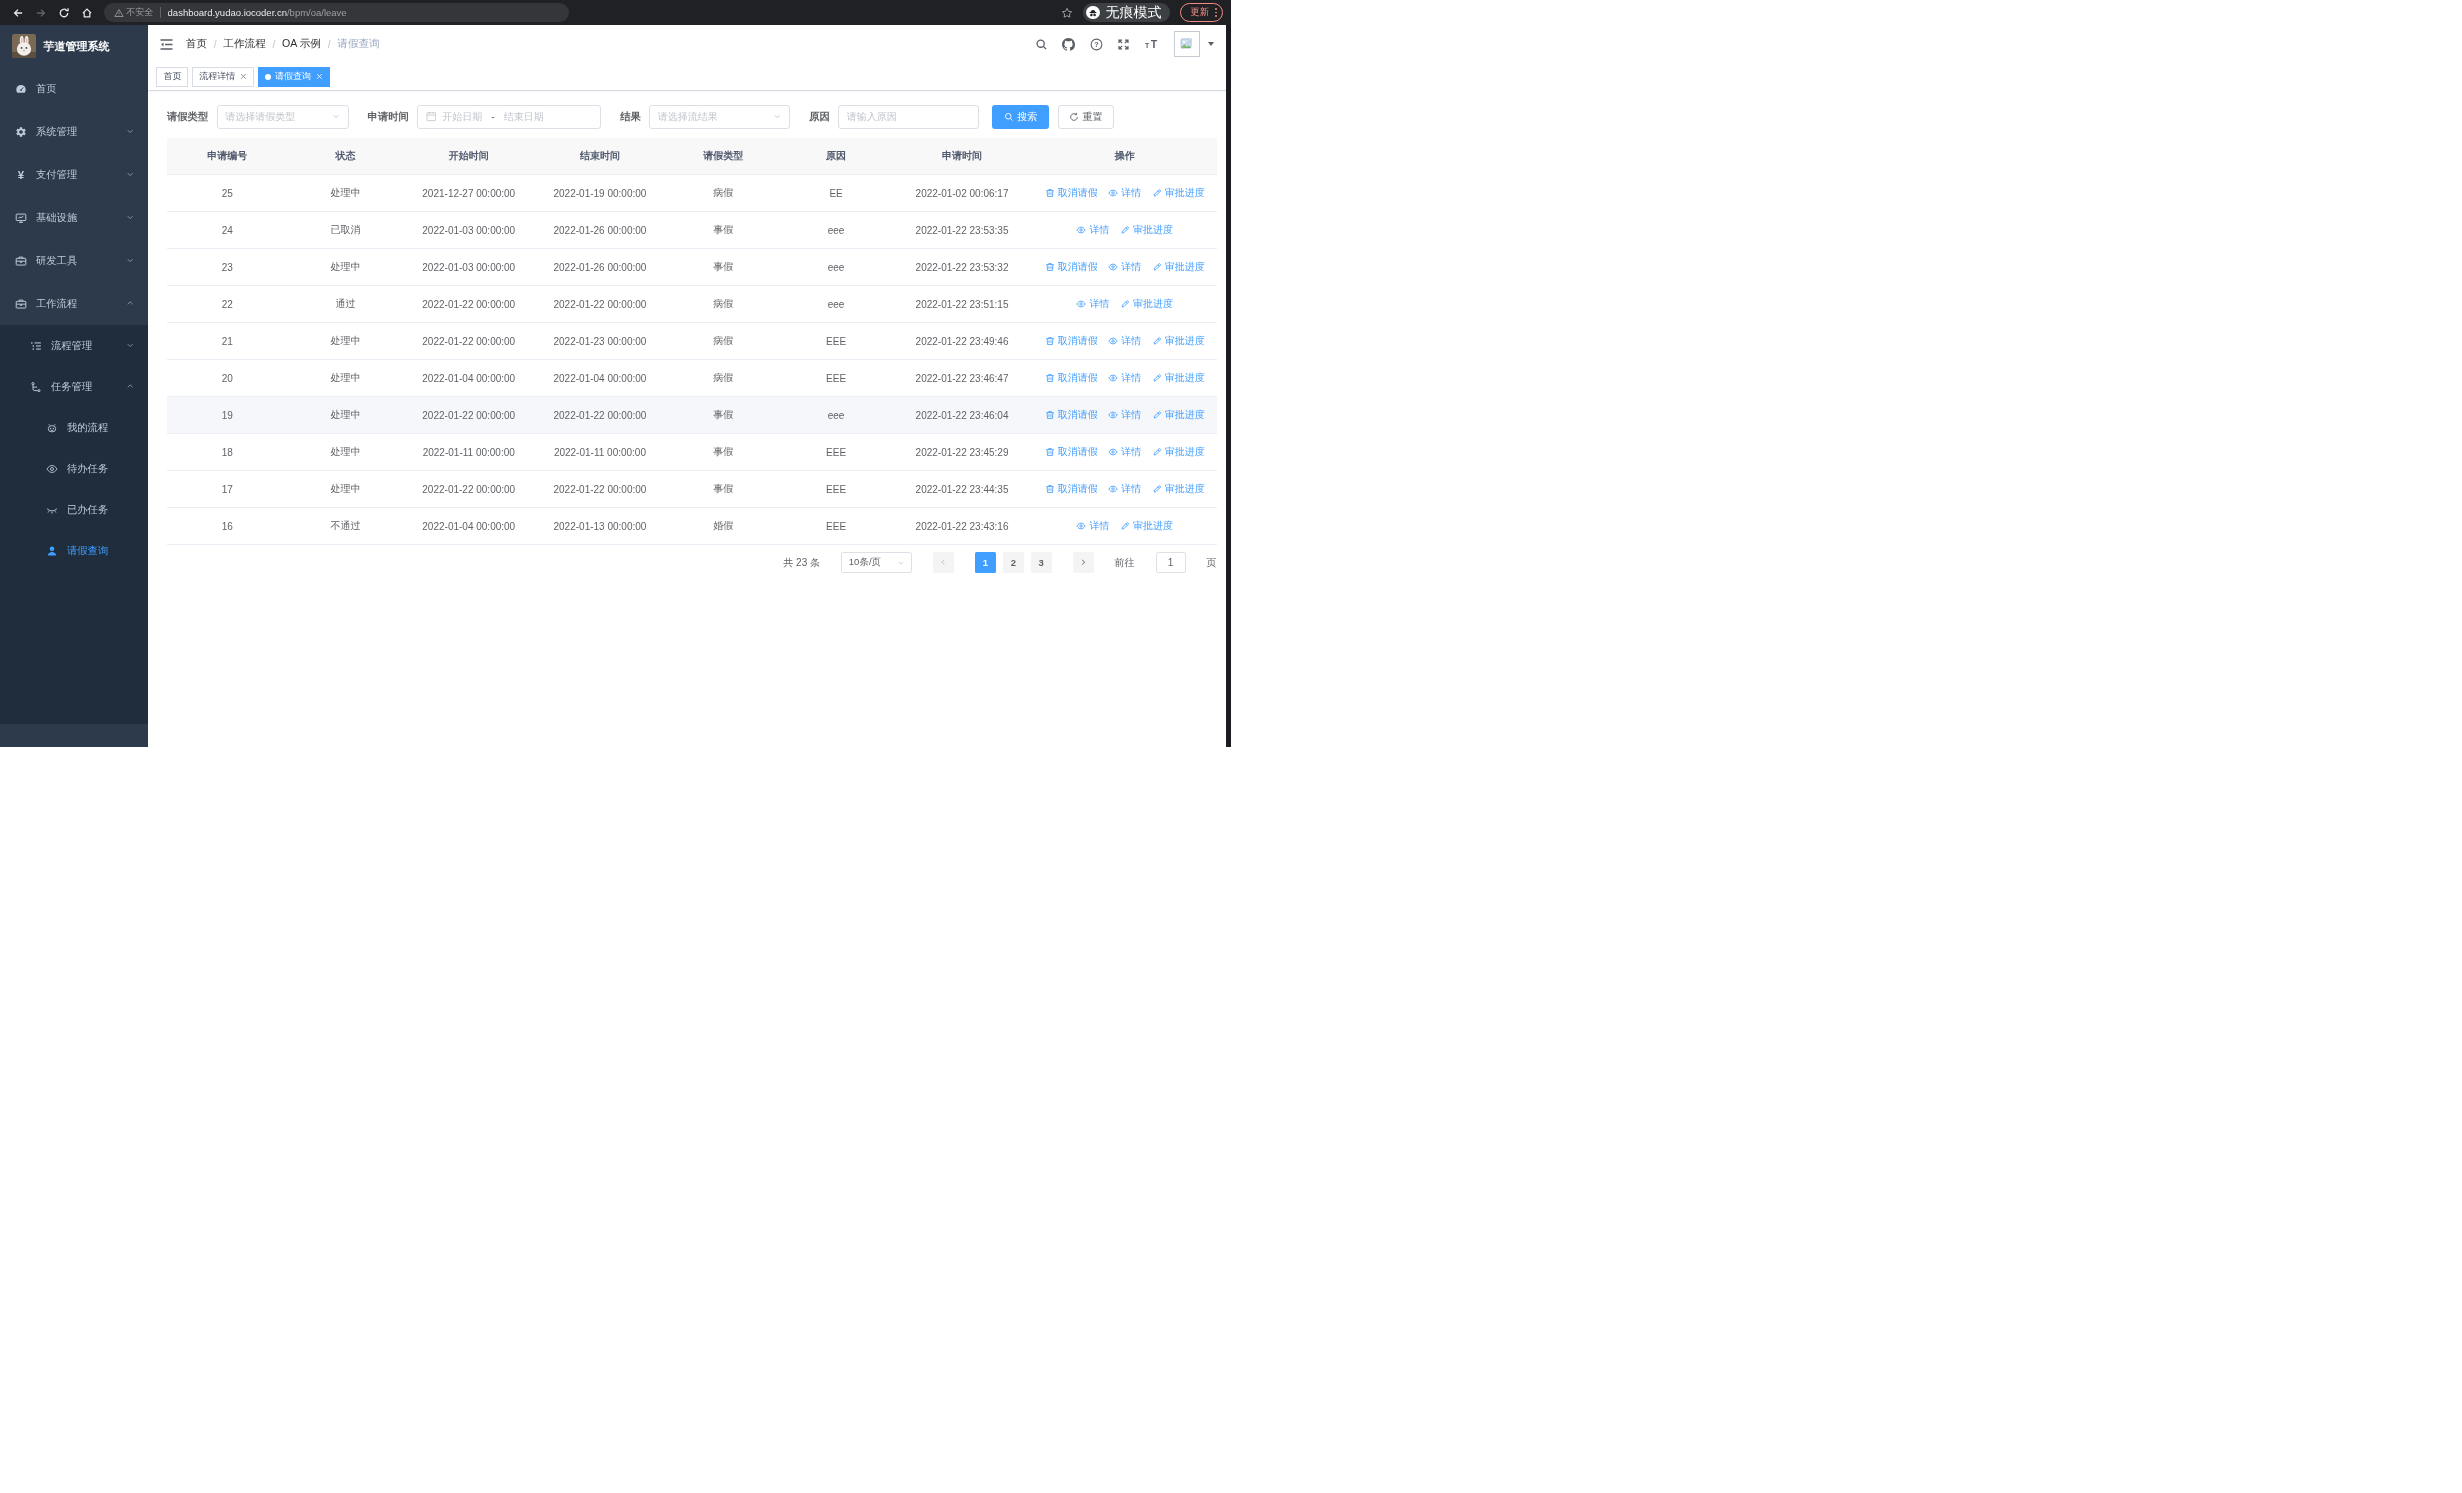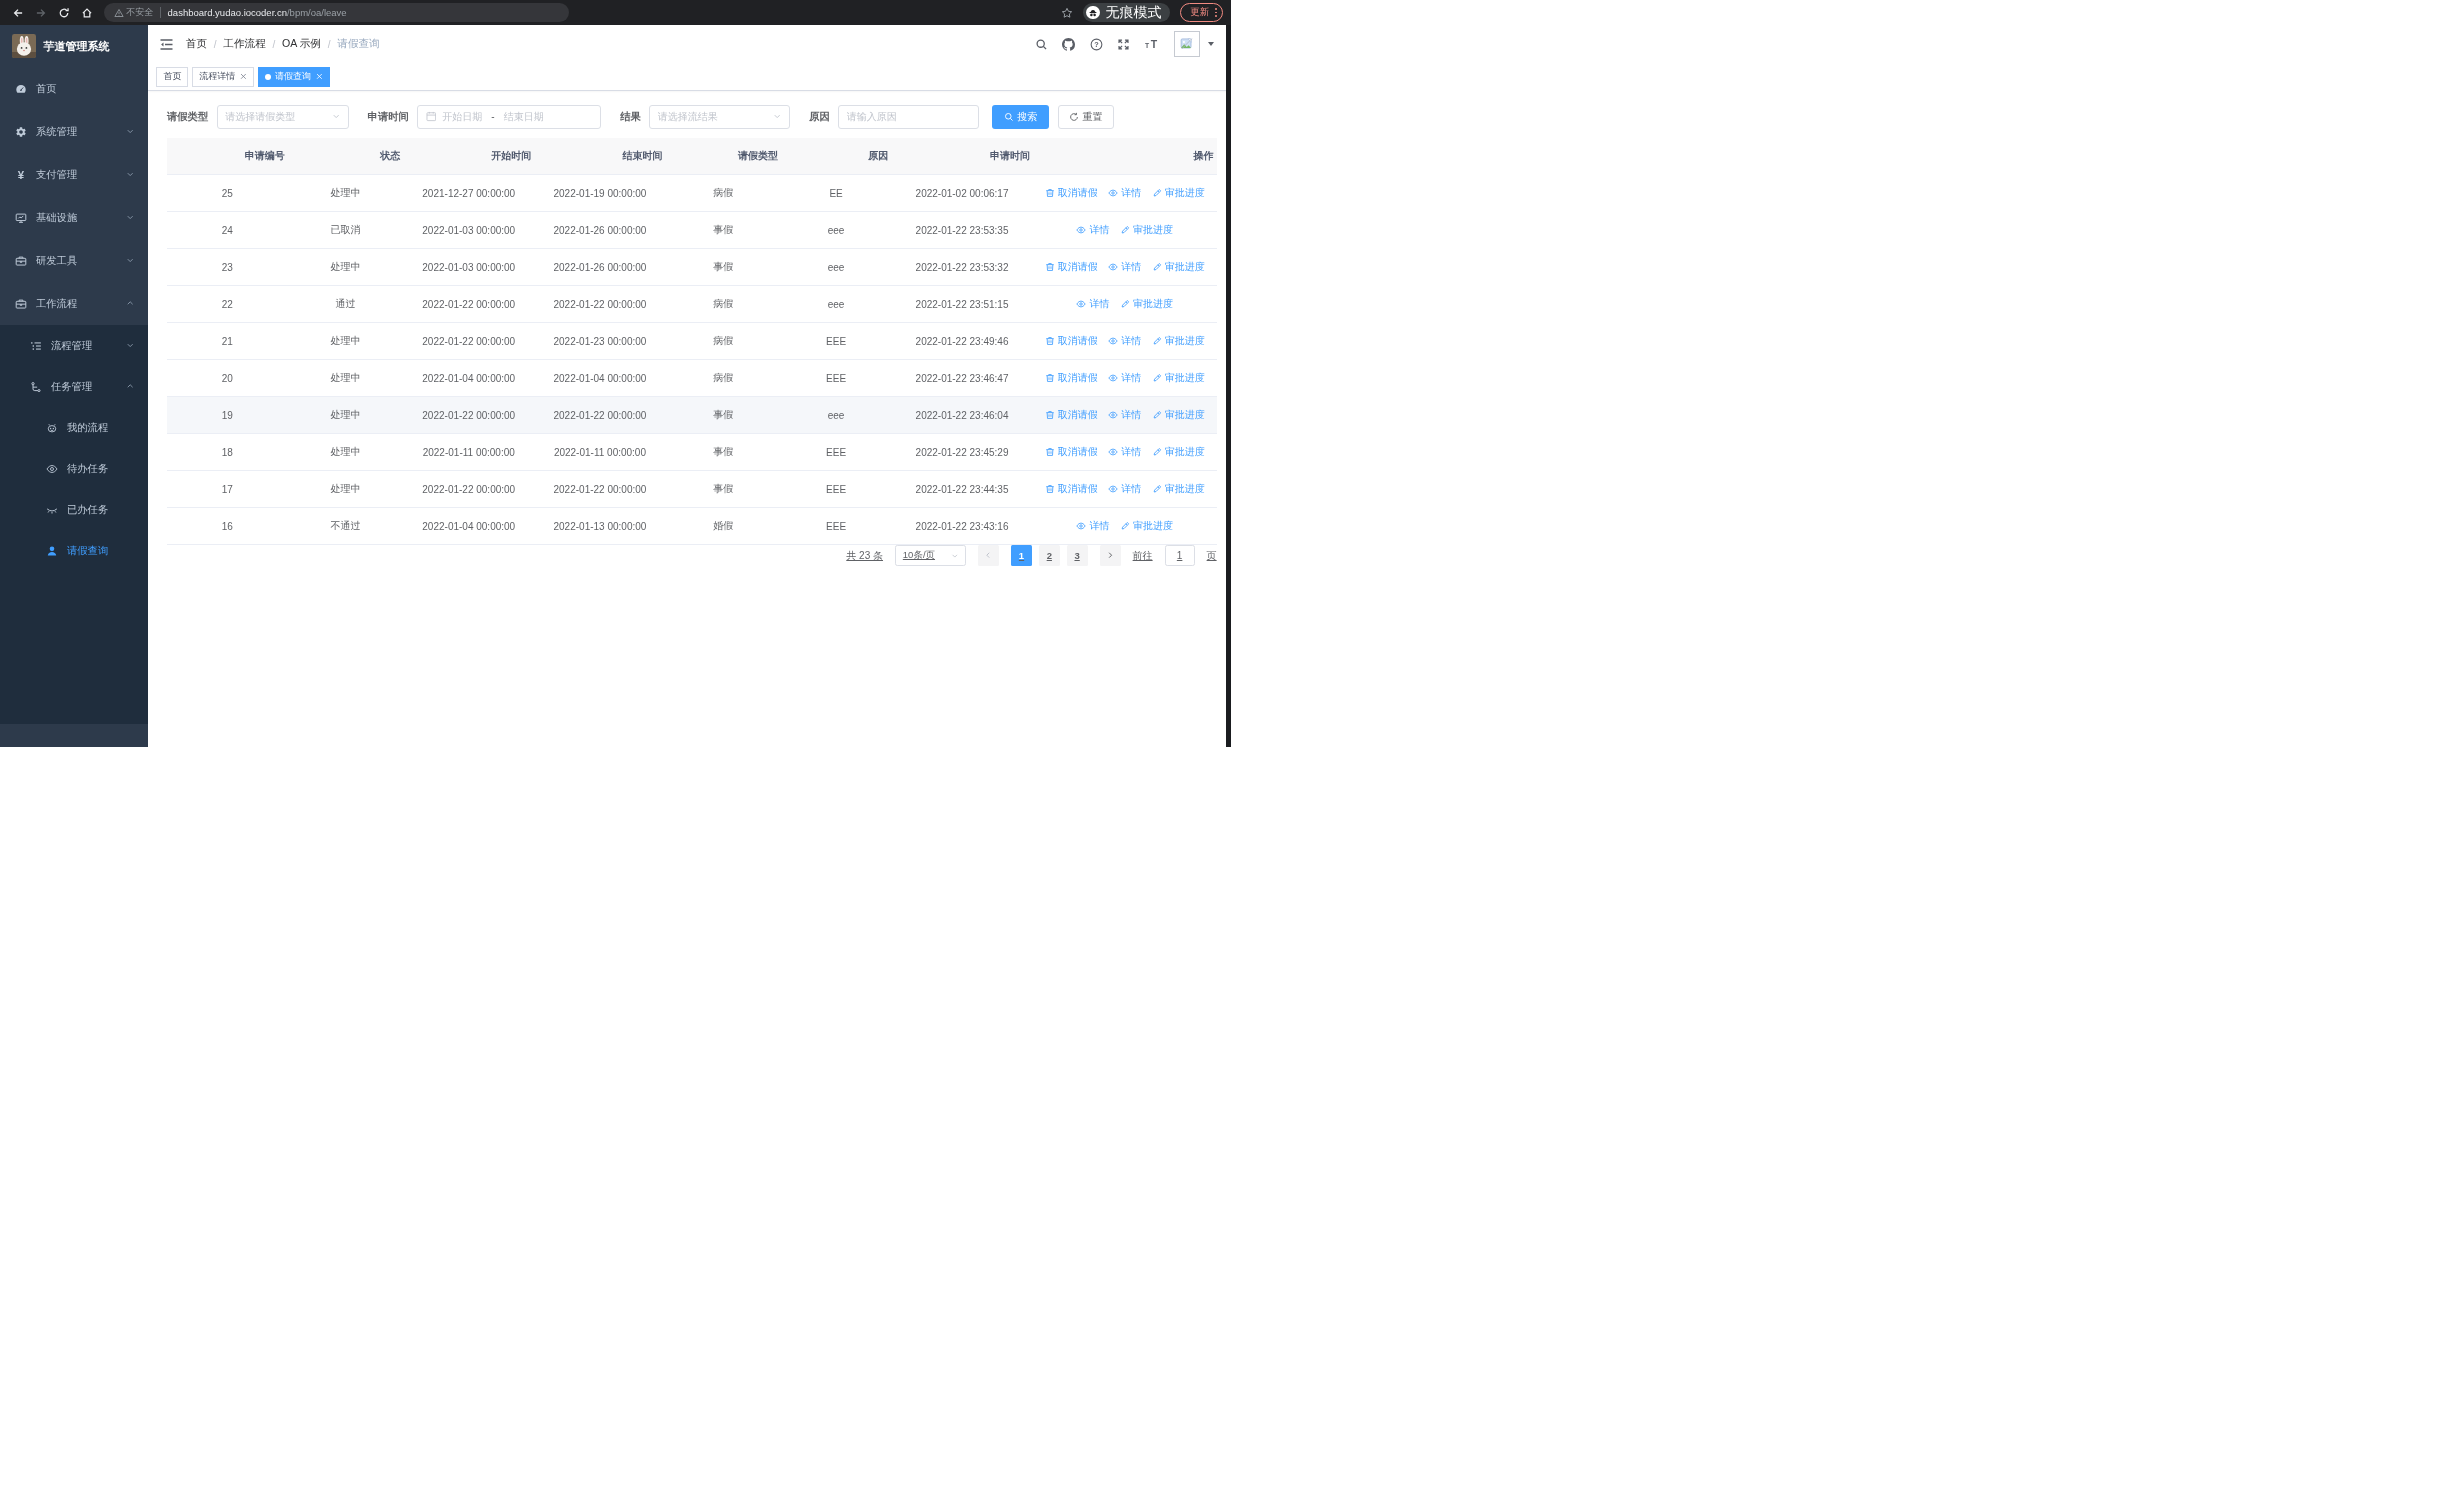--- a/index.html
+++ b/index.html
@@ -99,30 +99,30 @@
 
   
   .toolbar-row{display:flex;align-items:center;margin-top:13.7px;}
   .btn-create{height:21px;font-size:9px;padding:0 10px;border-radius:2.3px;background:#409eff;color:#fff;}
   .tool-circles{margin-left:auto;display:flex;gap:7.6px;}
   .circle-btn{width:21px;height:21px;border-radius:50%;border:0.8px solid #dcdfe6;background:#fff;color:#606266;display:flex;align-items:center;justify-content:center;cursor:pointer;}
   .circle-btn svg{width:10px;height:10px;}
 
   
   table.grid{width:100%;border-collapse:collapse;margin-top:9px;table-layout:fixed;}
-  .grid th{height:37px;background:#f8f8f9;color:#515a6e;font-size:10px;font-weight:700;border-bottom:0.8px solid #ebeef5;text-align:right;padding:0 3px;}
+  .grid th{height:37px;background:#f8f8f9;color:#515a6e;font-size:10px;font-weight:700;border-bottom:0.8px solid #ebeef5;text-align:center;padding:0 3px;}
   .grid td{height:37px;color:#606266;font-size:10px;text-align:center;border-bottom:0.8px solid #ebeef5;padding:0 3px;white-space:nowrap;overflow:hidden;}
   .grid tr.hl td{background:#f5f7fa;}
   .c0{width:11.5%;} .c1{width:11%;} .c2{width:12.5%;} .c3{width:12.5%;}
   .c4{width:11%;} .c5{width:10.5%;} .c6{width:13.5%;} .c7{width:17.5%;}
   .op-link{color:#409eff;display:inline-flex;align-items:center;gap:3px;margin:0 5.3px;cursor:pointer;font-size:10px;}
   .ai{width:10px;height:10px;flex-shrink:0;}
 
   
-  .pagination{display:flex;align-items:center;justify-content:flex-end;gap:12px;margin-top:0;font-size:10px;color:#606266;text-decoration:underline;}
+  .pagination{display:flex;align-items:center;justify-content:flex-end;gap:21px;margin-top:7px;font-size:10px;color:#606266;}
   .psel{width:71px;height:21px;border:0.8px solid #dcdfe6;border-radius:2.3px;display:flex;align-items:center;padding:0 6.8px;font-size:9.5px;color:#606266;cursor:pointer;}
   .psel .ph{flex:1;}
   .psel .dn{width:7.6px;height:7.6px;color:#c0c4cc;}
   .psel .dn svg{width:100%;height:100%;}
   .pg{min-width:21px;height:21px;border:none;border-radius:1.5px;background:#f4f4f5;color:#606266;font-weight:600;font-size:9.5px;display:flex;align-items:center;justify-content:center;cursor:pointer;font-family:inherit;padding:0 4.6px;}
   .pg.active{background:#409eff;color:#fff;}
   .pg .ar{width:8.4px;height:8.4px;}
   .pg .ar svg{width:100%;height:100%;}
   .pg.prev{color:#c0c4cc;}
   .page-list{display:flex;gap:6.8px;}

